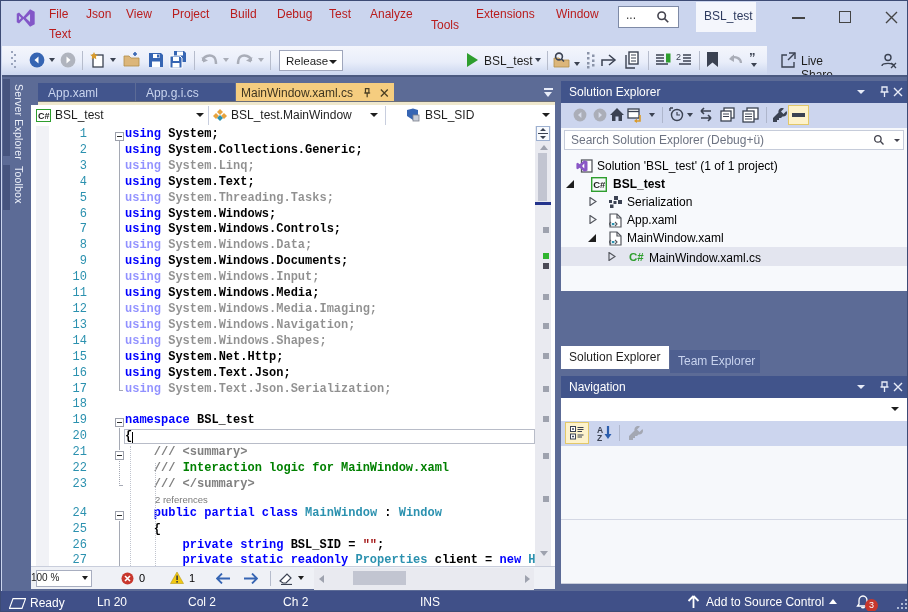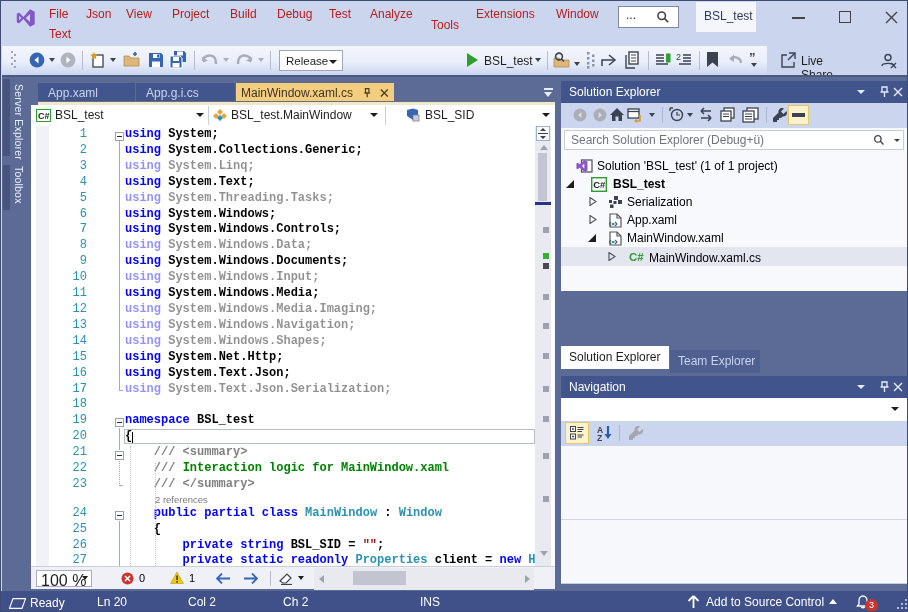--- a/index.html
+++ b/index.html
@@ -362,21 +362,21 @@
     <div class="abs" style="left:8px;top:227px;width:6px;height:6px;background:#9EA2AE"></div>
     <div class="abs" style="left:8px;top:260px;width:6px;height:6px;background:#9EA2AE"></div>
     <div class="abs" style="left:8px;top:290px;width:6px;height:6px;background:#9EA2AE"></div>
     <div class="abs" style="left:8px;top:327px;width:6px;height:6px;background:#9EA2AE"></div>
     <div class="abs" style="left:8px;top:370px;width:6px;height:6px;background:#9EA2AE"></div>
     <div class="abs" style="left:5px;top:425px;width:0;height:0;border-left:4px solid transparent;border-right:4px solid transparent;border-top:5px solid #9EA2AE"></div>
   </div>
 
   <div class="abs" style="left:29px;top:489px;width:524px;height:23px;background:#EFF1F6;border-top:1px solid #C9CEDC">
     <div class="abs" style="left:5px;top:3px;width:56px;height:17px;background:#fff;border:1px solid #A8AEC0"></div>
-    <span class="abs" style="left:10px;top:5px;font-size:16px;color:#1E1E1E">100 %</span>
+    <span class="abs" style="left:0;top:5px;font-size:10px;color:#1E1E1E">100 %</span>
     <div class="abs" style="left:51px;top:9px;width:0;height:0;border-left:3.5px solid transparent;border-right:3.5px solid transparent;border-top:4px solid #1E1E1E"></div>
     <svg class="abs" style="left:90px;top:5px" width="13" height="13" viewBox="0 0 13 13">
       <circle cx="6.5" cy="6.5" r="6" fill="#C8372D"></circle>
       <path d="M4 4 L9 9 M9 4 L4 9" stroke="#fff" stroke-width="1.6"></path>
     </svg>
     <span class="abs" style="left:108px;top:5px;font-size:11px">0</span>
     <svg class="abs" style="left:139px;top:4px" width="14" height="14" viewBox="0 0 14 14">
       <path d="M7 1 L13.5 12.5 L0.5 12.5 Z" fill="#F2C812" stroke="#B89A14" stroke-width="0.6"></path>
       <rect x="6.3" y="4.5" width="1.6" height="4.5" fill="#3B3B3B"></rect>
       <rect x="6.3" y="10" width="1.6" height="1.6" fill="#3B3B3B"></rect>

